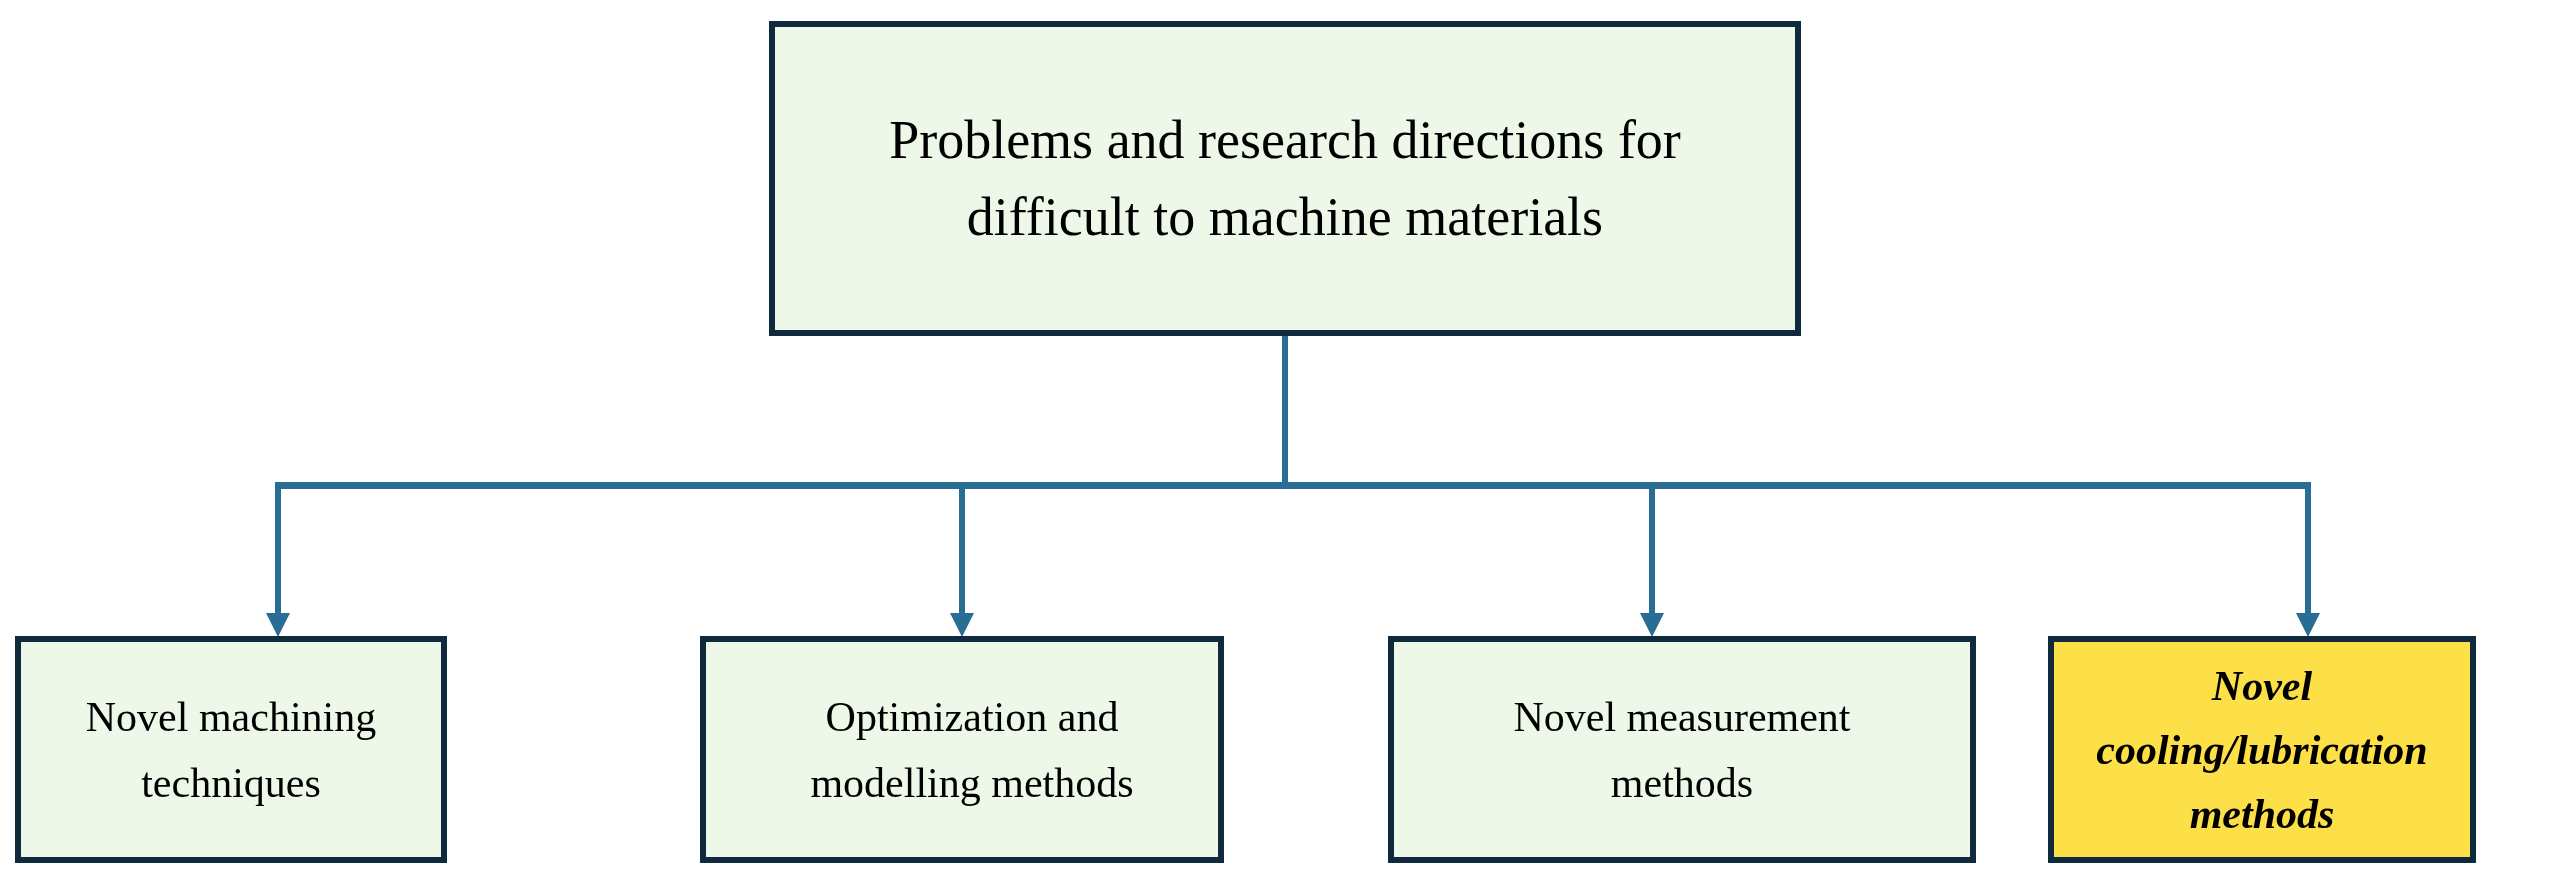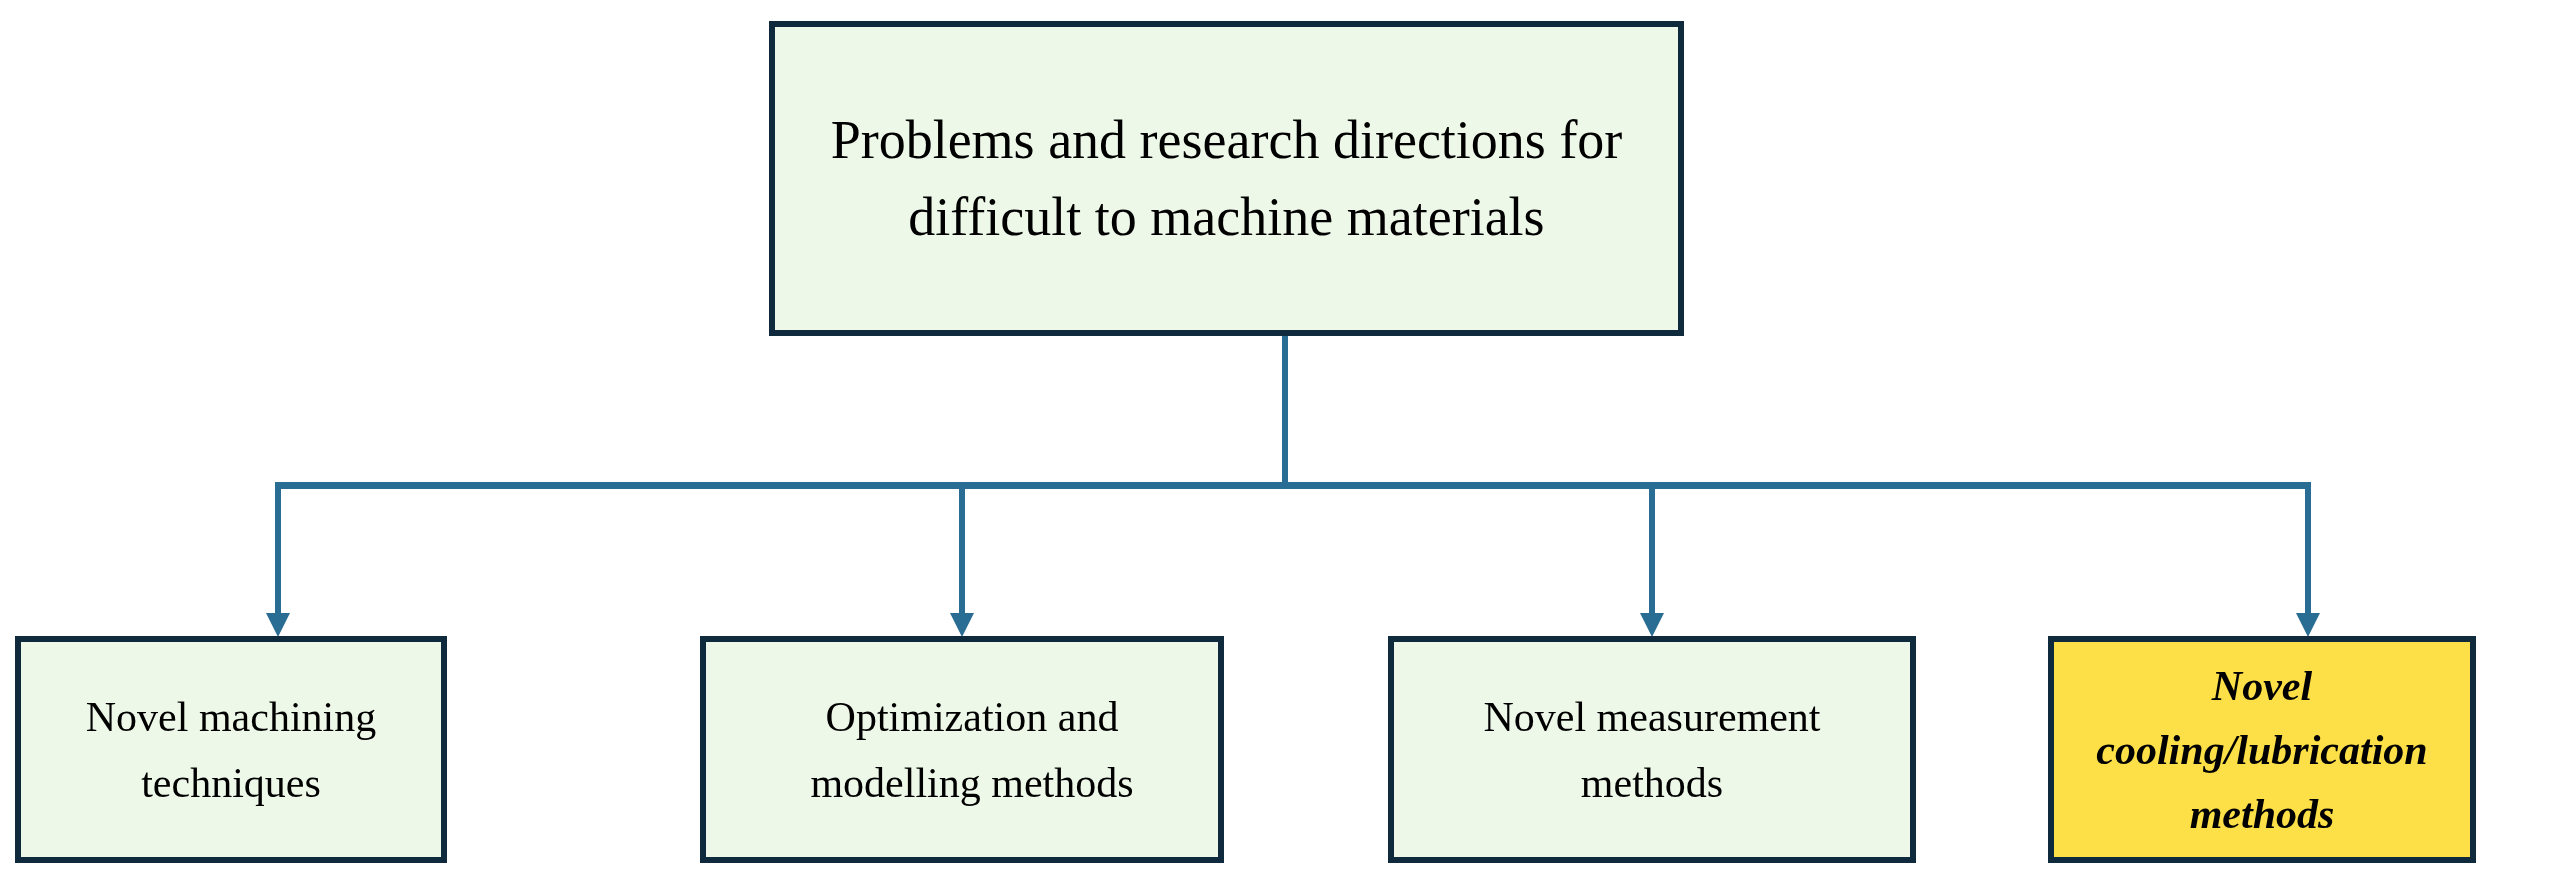--- a/index.html
+++ b/index.html
@@ -27,34 +27,34 @@
     text-align: center;
   }
   .box .label {
     white-space: pre-line;
     display: block;
     width: 100%;
   }
   .root-box {
     left: 769px;
     top: 21px;
-    width: 915px;
+    width: 1032px;
     height: 315px;
     font-size: 54px;
     line-height: 77px;
   }
   .child-box {
     top: 636px;
     height: 227px;
     font-size: 42px;
     line-height: 66px;
   }
   #node-child-0 { left: 15px;   width: 432px; }
   #node-child-1 { left: 700px; width: 524px; padding-left: 20px; }
-  #node-child-2 { left: 1388px; width: 528px; }
+  #node-child-2 { left: 1388px; width: 588px; }
   #node-child-3 {
     left: 2048px; width: 428px;
     background: #fde047;
     font-weight: bold;
     line-height: 64px;
     font-style: italic;
   }
   .conn {
     position: absolute;
     background: #2a6d94;

